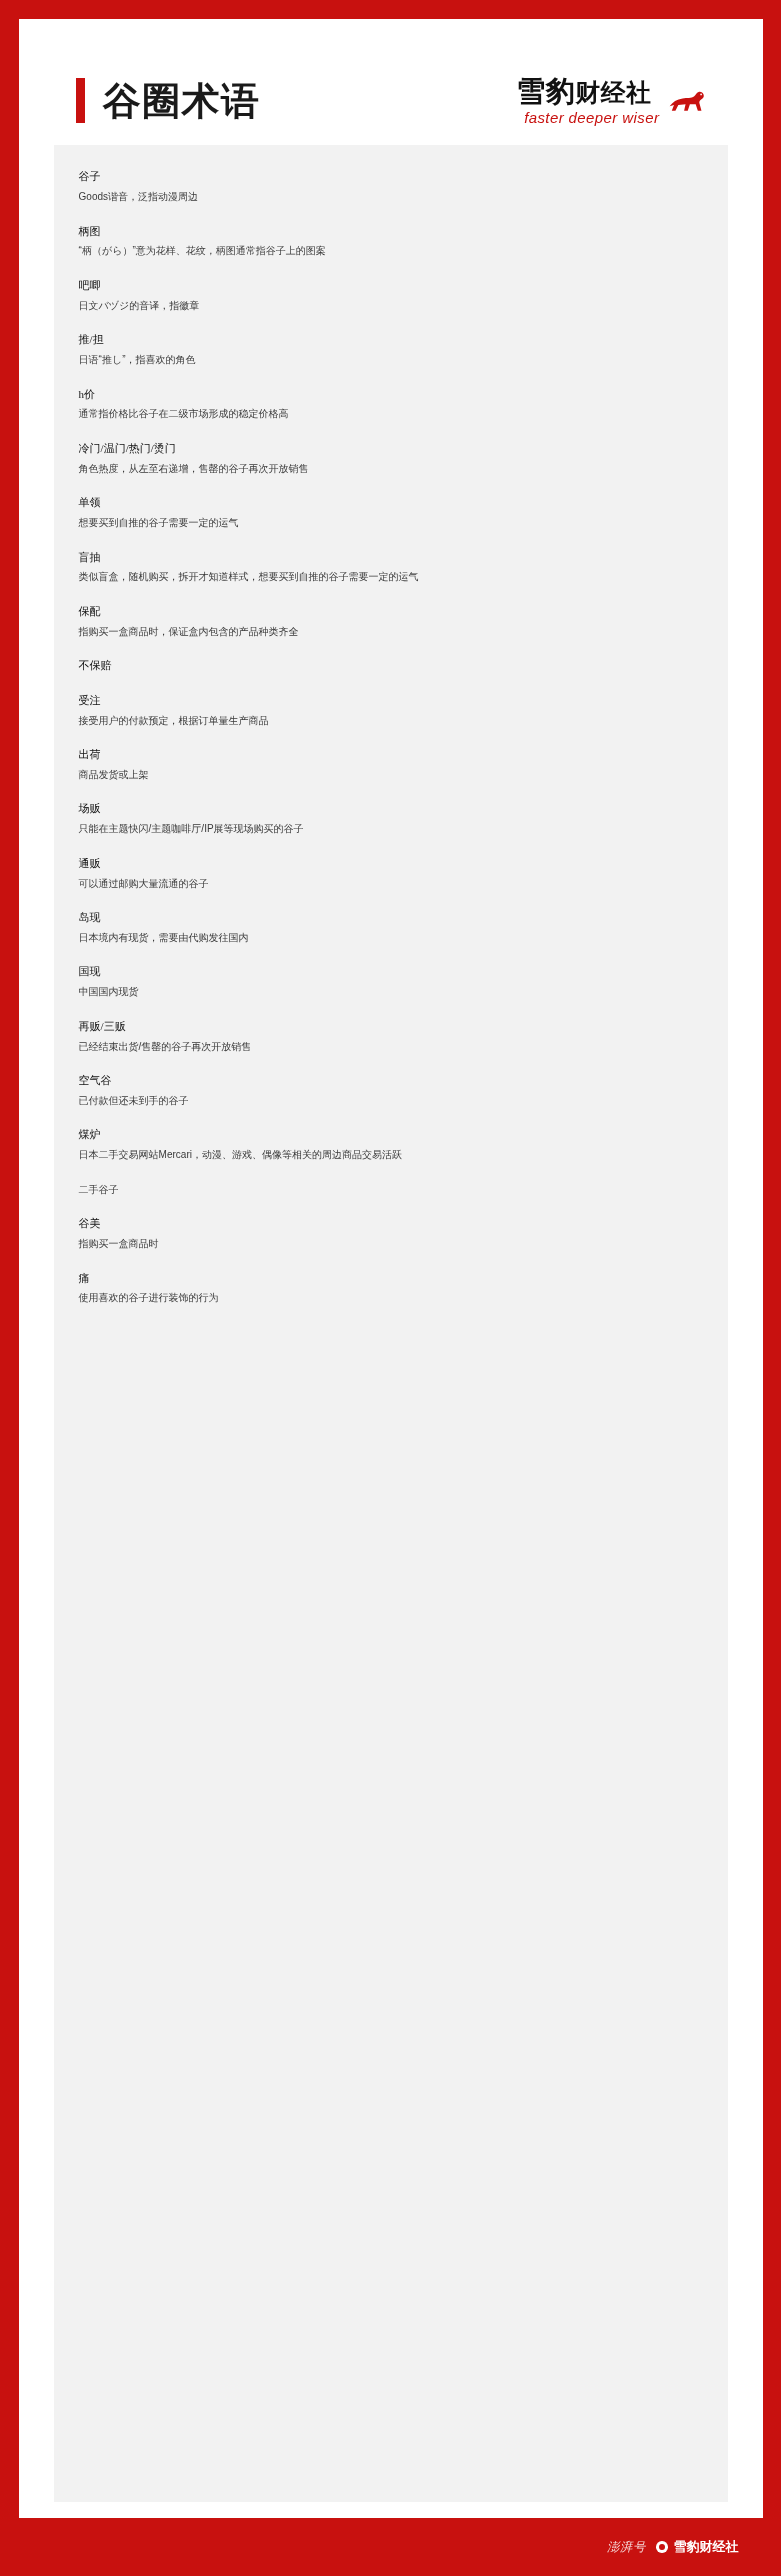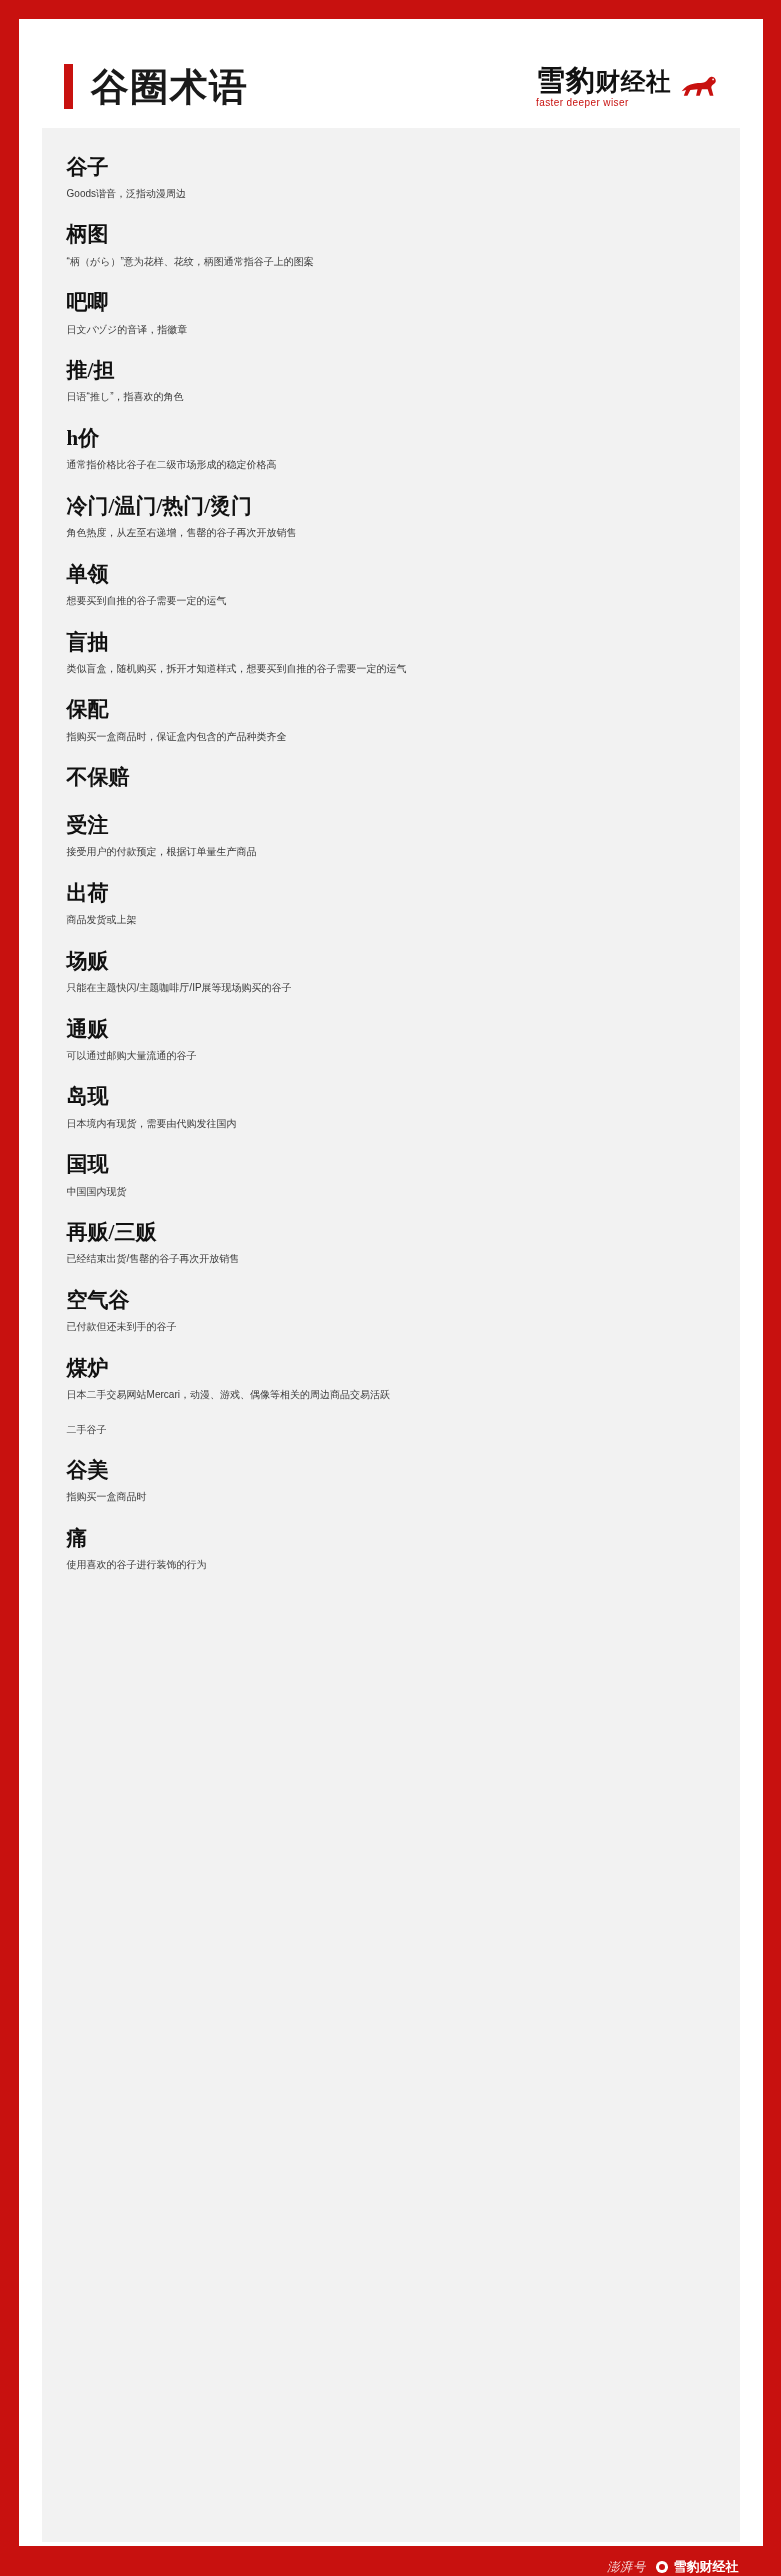--- a/index.html
+++ b/index.html
@@ -15,21 +15,21 @@
     padding: 19px 19px 0 19px;
     position: relative;
     display: flex;
     flex-direction: column;
   }
   .card {
     background: #ffffff;
     flex: 1 1 auto;
     display: flex;
     flex-direction: column;
-    padding: 4px;
+    padding: 16px;
   }
   
   .header {
     display: flex;
     align-items: center;
     justify-content: space-between;
     padding: 41px 41px 19px 41px;
   }
   .title-wrap {
     display: flex;
@@ -62,54 +62,56 @@
   .brand-main {
     font-size: 24.6px;
     font-weight: bold;
     color: #111;
     letter-spacing: 0.7px;
     line-height: 1.05;
     font-family: "Liberation Serif", "DejaVu Serif", serif;
   }
   .brand-main .big { font-size: 29px; }
   .brand-sub {
-    font-size: 10px;
+    font-size: 15px;
     color: #c8110f;
     letter-spacing: 0.4px;
     margin-top: 2.2px;
+    font-style: italic;
+    margin-left: 8px;
   }
   .leopard { width: 38px; height: 24.6px; }
   
   .list-wrap {
     background: #f2f2f2;
     margin: 0 19px 0 19px;
     padding: 24.6px 24.6px 22px 24.6px;
     flex: 1 1 auto;
   }
   .entry { margin-bottom: 19.5px; }
   .entry:last-child { margin-bottom: 5.8px; }
   .term {
-    font-size: 21px;
-    font-weight: bold;
+    font-size: 11px;
+    font-weight: normal;
     color: #111111;
     line-height: 1.35;
     font-family: "Liberation Serif", "DejaVu Serif", serif;
   }
   .desc {
     font-size: 10px;
     color: #3a3a3a;
     line-height: 1.5;
     margin-top: 5px;
     font-family: "Liberation Sans", "DejaVu Sans", sans-serif;
   }
   
   .footer {
-    height: 30px;
-    display: flex;
-    align-items: flex-end;
+    height: 58px;
+    display: flex;
+    align-items: center;
     justify-content: flex-end;
     padding: 0 24.6px 0 0;
     gap: 10px;
   }
   .footer-left {
     font-size: 12.3px;
     color: #ffffff;
     opacity: 0.85;
     letter-spacing: 0.7px;
     font-style: italic;

